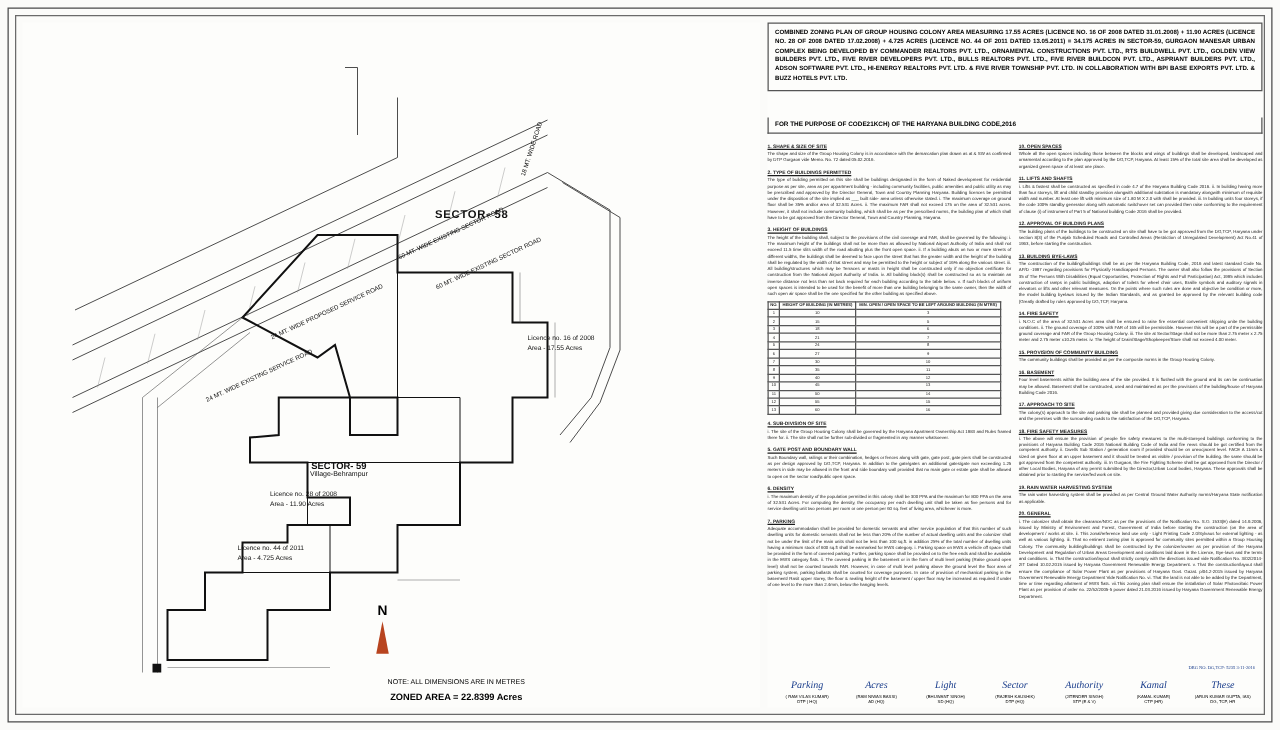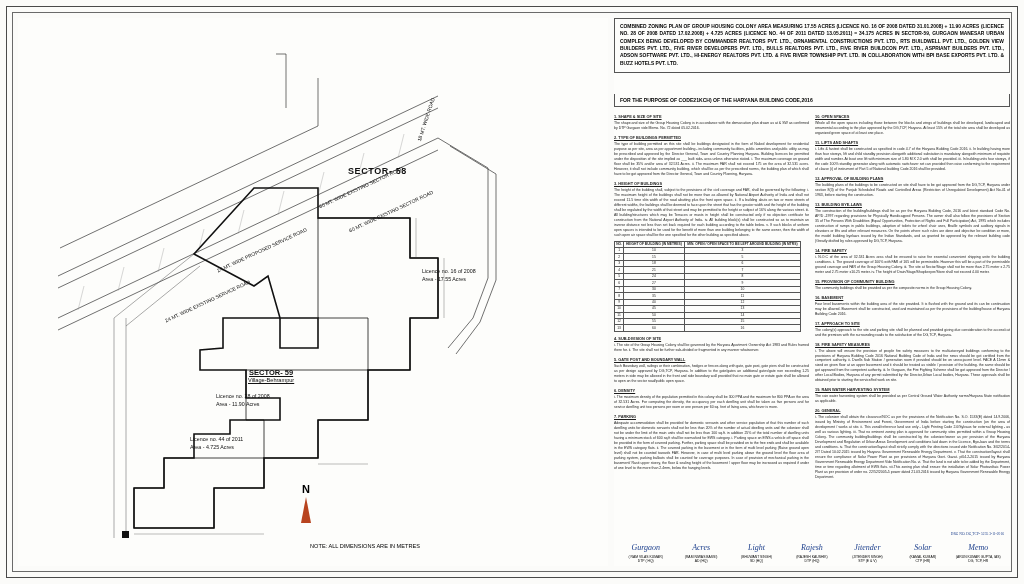--- a/index.html
+++ b/index.html
@@ -33,21 +33,21 @@
     position:absolute;left:18px;top:18px;width:590px;height:548px;
     background:#fdfdfb;overflow:hidden;
   }
   .drawing svg{position:absolute;left:0;top:0;}
   .sector58{
     position:absolute;left:330px;top:148px;font-size:9px;font-weight:bold;
     letter-spacing:.6px;color:#111;
   }
   .sector59{
     position:absolute;left:230px;top:350px;font-size:7.5px;font-weight:bold;
-    color:#111;text-align:center;text-decoration:underline;
+    color:#111;text-align:center;
   }
   .sector59 .sub{font-size:5.6px;font-weight:normal;display:block;}
   .boxlbl{
     position:absolute;font-size:5.3px;color:#111;line-height:1.45;
   }
   .roadtxt{
     position:absolute;font-size:5px;color:#111;white-space:nowrap;
     transform-origin:left top;
   }
   .northwrap{
@@ -219,20 +219,21 @@
 
     <div class="blackdot"></div>
 
     <div class="northwrap">
       <div class="n">N</div>
       <div class="arrow"></div>
     </div>
 
     <div class="note">
       <div>NOTE: ALL DIMENSIONS ARE IN METRES</div>
+      <div class="zoned">ZONED AREA = 22.8399 Acres</div>
     </div>
   </div>
 
   <div class="textpanel">
 
     <div class="title-block">COMBINED ZONING PLAN OF GROUP HOUSING COLONY AREA MEASURING 17.55 ACRES (LICENCE NO. 16 OF 2008 DATED 31.01.2008) + 11.90 ACRES (LICENCE NO. 28 OF 2008 DATED 17.02.2008) + 4.725 ACRES (LICENCE NO. 44 OF 2011 DATED 13.05.2011) = 34.175 ACRES IN SECTOR-59, GURGAON MANESAR URBAN COMPLEX BEING DEVELOPED BY COMMANDER REALTORS PVT. LTD., ORNAMENTAL CONSTRUCTIONS PVT. LTD., RTS BUILDWELL PVT. LTD., GOLDEN VIEW BUILDERS PVT. LTD., FIVE RIVER DEVELOPERS PVT. LTD., BULLS REALTORS PVT. LTD., FIVE RIVER BUILDCON PVT. LTD., ASPRIANT BUILDERS PVT. LTD., ADSON SOFTWARE PVT. LTD., HI-ENERGY REALTORS PVT. LTD. &amp; FIVE RIVER TOWNSHIP PVT. LTD. IN COLLABORATION WITH BPI BASE EXPORTS PVT. LTD. &amp; BUZZ HOTELS PVT. LTD.</div>
 
     <div class="code-line">FOR THE PURPOSE OF CODE21KCH) OF THE HARYANA BUILDING CODE,2016</div>
 
     <div class="cols">
@@ -405,50 +406,50 @@
     </div>
 
     <div class="sigs">
       <div class="dateline">
         <span>DRG NO. DG,TCP-</span>
         <span>5235</span>
         <span>3-11-2016</span>
       </div>
       <div class="sigrow">
         <div class="sig">
-          <div class="scribble">Gurgaon</div>
+          <div class="scribble">Parking</div>
           <div>( RAM VILAS KUMAR)</div>
           <div>DTP ( HQ)</div>
         </div>
         <div class="sig">
           <div class="scribble">Acres</div>
           <div>(RAM NIWAS BASSI)</div>
           <div>AD (HQ)</div>
         </div>
         <div class="sig">
           <div class="scribble">Light</div>
           <div>(BHUWANT SINGH)</div>
           <div>SD (HQ)</div>
         </div>
         <div class="sig">
-          <div class="scribble">Rajesh</div>
+          <div class="scribble">Sector</div>
           <div>(RAJESH KAUSHIK)</div>
           <div>DTP (HQ)</div>
         </div>
         <div class="sig">
-          <div class="scribble">Jitender</div>
+          <div class="scribble">Authority</div>
           <div>(JITENDER SINGH)</div>
           <div>STP (E &amp; V)</div>
         </div>
         <div class="sig">
-          <div class="scribble">Solar</div>
+          <div class="scribble">Kamal</div>
           <div>(KAMAL KUMAR)</div>
           <div>CTP (HR)</div>
         </div>
         <div class="sig">
-          <div class="scribble">Memo</div>
+          <div class="scribble">These</div>
           <div>(ARUN KUMAR GUPTA, IAS)</div>
           <div>DG, TCP, HR</div>
         </div>
       </div>
     </div>
   </div>
 </div>
 
 </body></html>

